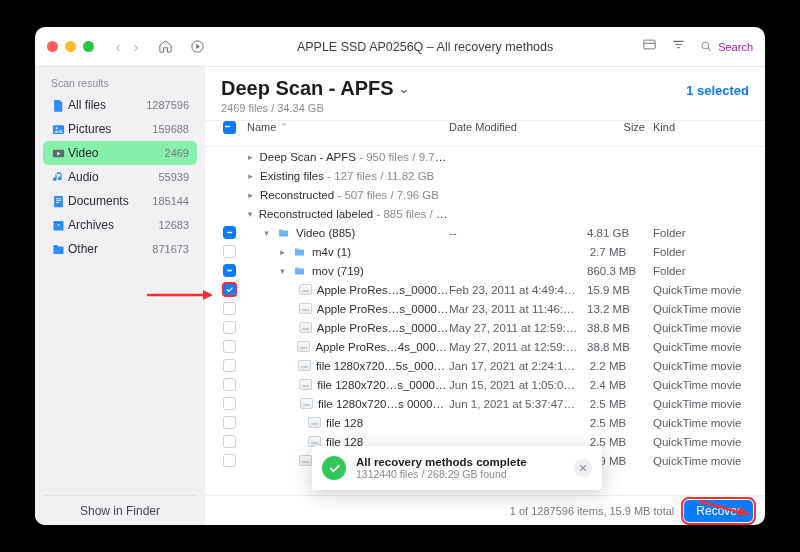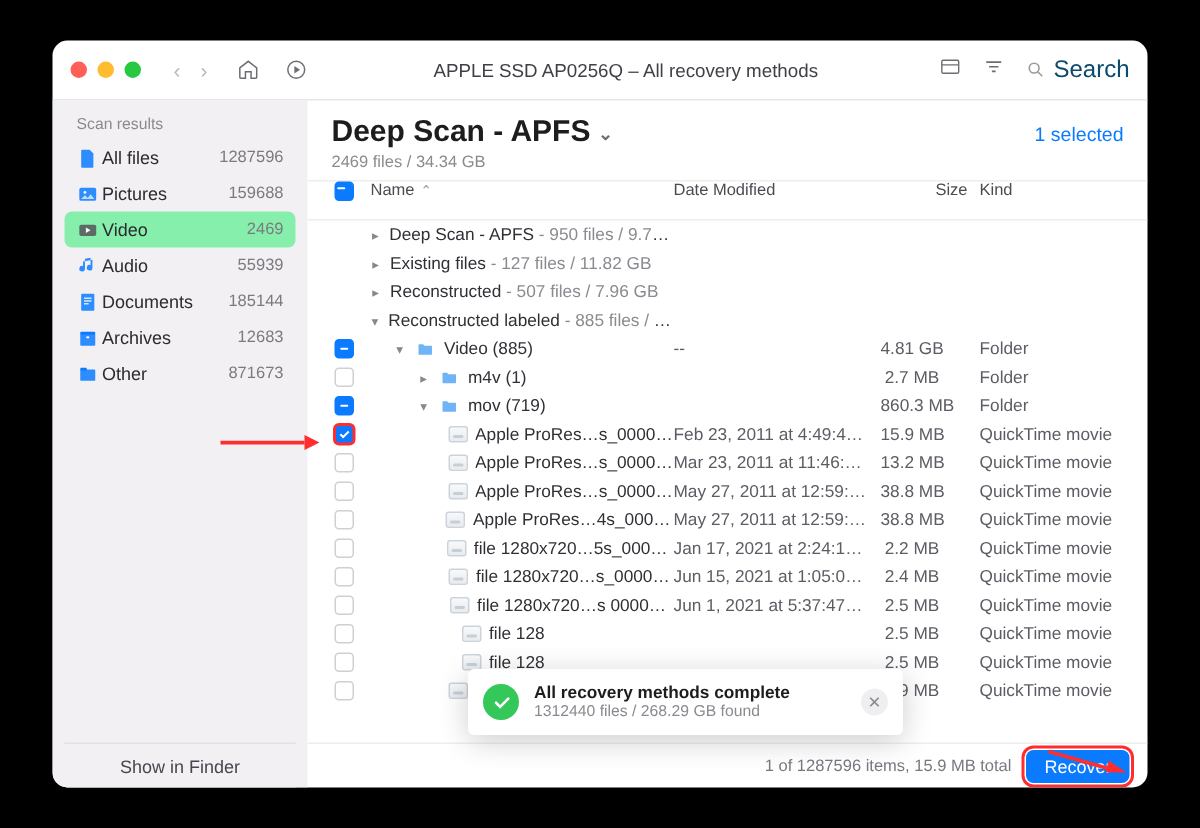--- a/index.html
+++ b/index.html
@@ -8,36 +8,36 @@
 .titlebar{height:40px;display:flex;align-items:center;padding:0 12px;gap:10px;border-bottom:1px solid #e7e7e9}
 .traffic{display:flex;gap:7px;margin-right:6px}
 .traffic span{width:11px;height:11px;border-radius:50%}
 .tr-c{background:#ff5f57}.tr-m{background:#febc2e}.tr-x{background:#28c840}
 .nav{display:flex;gap:2px}
 .nav span{width:16px;height:22px;display:flex;align-items:center;justify-content:center;color:#b8b8be;font-size:14px}
 .ticon{width:22px;height:22px;display:flex;align-items:center;justify-content:center;color:#6d6d73}
 .title{flex:1;text-align:center;font-size:12.5px;color:#3f3f45}
 .rtools{display:flex;align-items:center;gap:14px}
 .rtools svg{width:15px;height:15px;stroke:#6d6d73;fill:none}
-.search{display:flex;align-items:center;gap:5px;color:#0c4a6e;font-size:16px}
+.search{display:flex;align-items:center;gap:5px;color:#a21caf;font-size:11px}
 .search svg{width:13px;height:13px;stroke:#9a9aa0}
 .body{flex:1;display:flex;min-height:0}
 .sidebar{width:170px;background:#f2f0f3;padding:10px 8px 0;display:flex;flex-direction:column}
 .shdr{font-size:10.5px;color:#8a8a90;padding:0 8px 4px;font-weight:500}
 .sitem{display:flex;align-items:center;gap:2px;height:24px;padding:0 8px;border-radius:5px;font-size:12px;color:#2b2b30}
 .sitem.sel{background:#86efac}
 .sitem .cnt{margin-left:auto;color:#7a7a80;font-size:11px}
 .sitem svg{width:15px;height:15px;flex:0 0 15px}
 .sflex{flex:1}
 .showf{height:30px;border-top:1px solid #e3e1e5;display:flex;align-items:center;justify-content:center;font-size:12px;color:#474750;background:#f2f0f3}
 .main{flex:1;display:flex;flex-direction:column;min-width:0}
 .mhdr{padding:10px 16px 6px;border-bottom:1px solid #eee}
 .mtop{display:flex;align-items:baseline}
 .mtitle{font-size:20px;font-weight:700;color:#1d1d1f;display:flex;align-items:center;gap:5px}
-.msel{margin-left:auto;color:#0a7aff;font-size:13px;font-weight:400}
+.msel{margin-left:auto;color:#0a7aff;font-size:13px;font-weight:700}
 .msub{font-size:11px;color:#8a8a90;margin-top:2px}
 .cols{display:flex;align-items:flex-start;height:26px;padding:0 12px;border-bottom:1px solid #eee;font-size:11px;color:#4b4b52}
 .ckh{width:24px;display:flex;align-items:center;justify-content:center}
 .ckh .box{width:13px;height:13px;border-radius:3px;background:#0a7aff}
 .cname{flex:1;display:flex;align-items:center;gap:4px;padding-left:6px}
 .cdate{width:138px}
 .csize{width:66px;text-align:right;padding-right:8px}
 .ckind{width:100px}
 .rows{flex:1;overflow:hidden;position:relative}
 .row{display:flex;align-items:center;height:19px;padding:0 12px;font-size:11.5px;color:#2f2f35}

